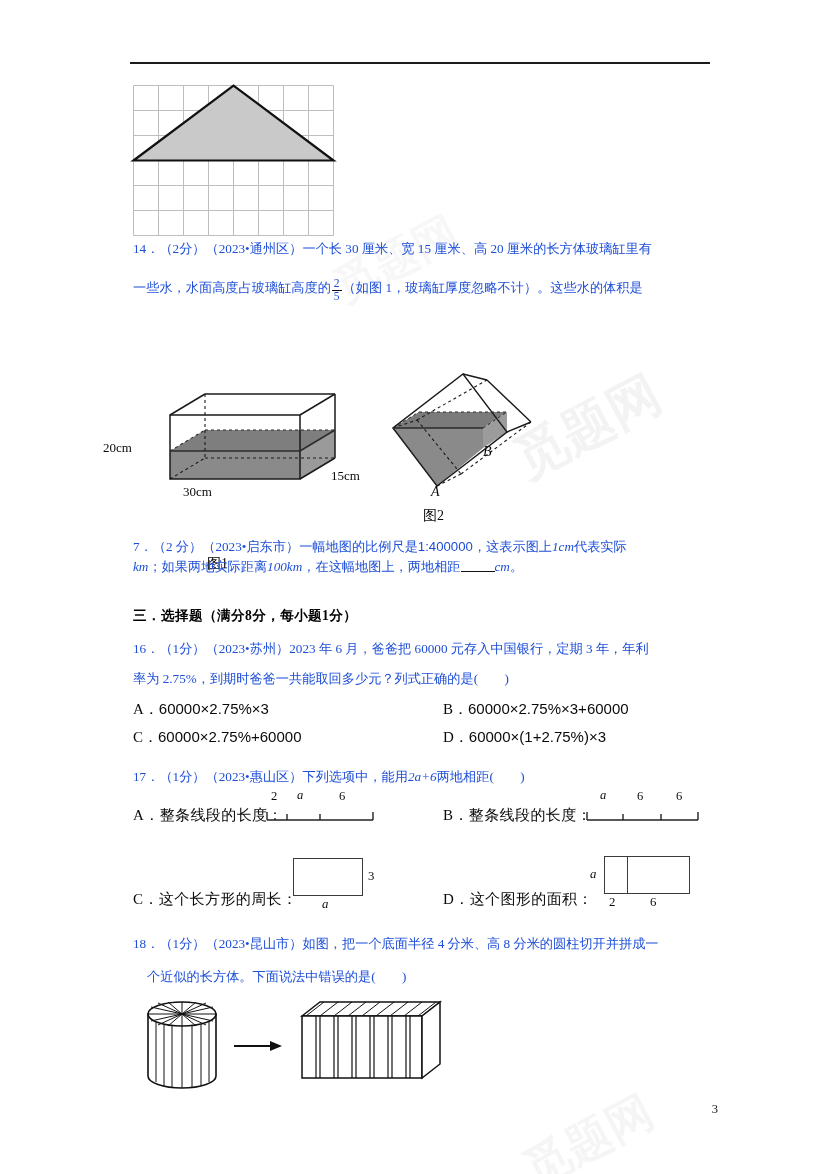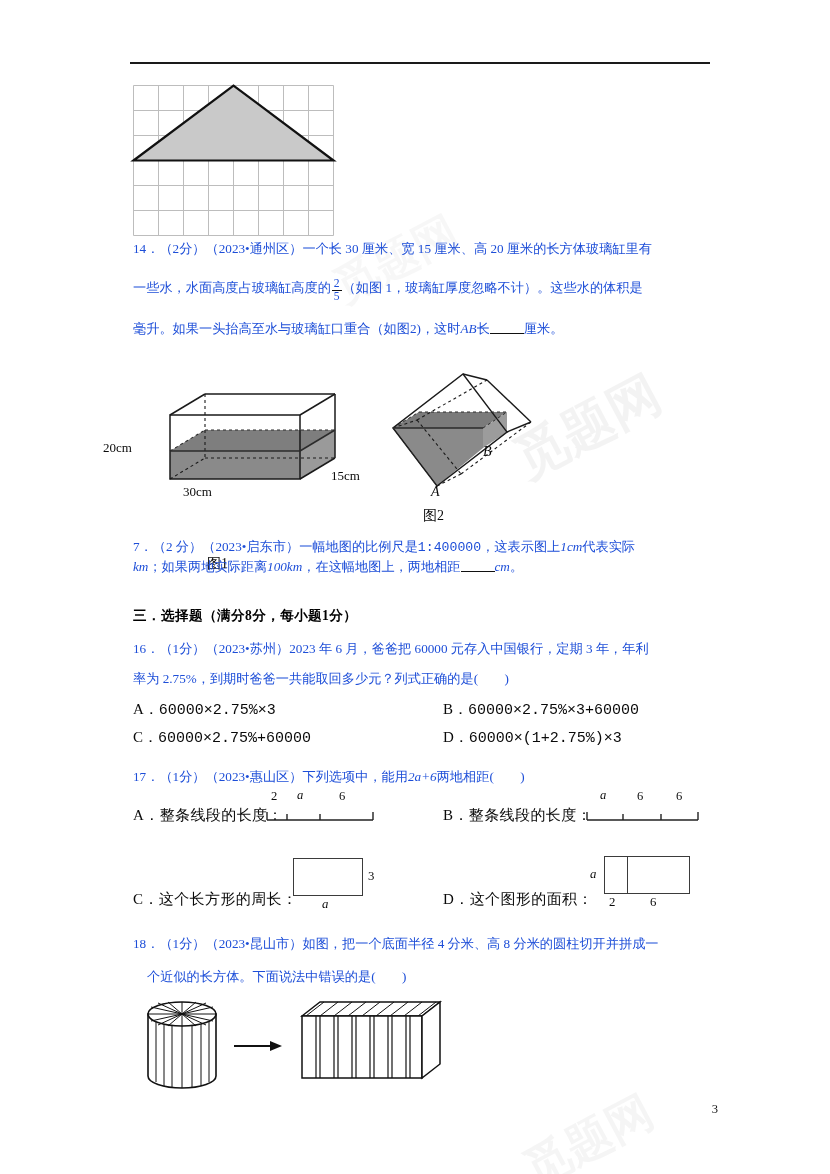--- a/index.html
+++ b/index.html
@@ -14,21 +14,21 @@
   #page {
     position: relative;
     width: 830px;
     height: 1174px;
     background: #ffffff;
     overflow: hidden;
   }
 
   
   .abs { position: absolute; }
-  .serif { font-family: Liberation Mono, monospace; }
+  .serif { font-family: Liberation Sans, sans-serif; }
   .cn {
     font-family: "Liberation Serif", "DejaVu Serif", serif;
     letter-spacing: 0.4px;
   }
   .math-i { font-style: italic; font-family: "Liberation Serif","DejaVu Serif",serif; }
 
   
   .header-rule {
     position: absolute;
     left: 130px;
@@ -184,23 +184,20 @@
       <polygon points="0.5,75.5 100.5,0.5 200.5,75.5" fill="#c9c9c9" stroke="#111111" stroke-width="2.2"></polygon>
     </svg>
   </div>
 
   <div class="qline cnfont" style="left:133px; top:240px;">14．（2分）（2023•通州区）一个长 30 厘米、宽 15 厘米、高 20 厘米的长方体玻璃缸里有</div>
 
   <div class="qline cnfont" style="left:133px; top:278px;">
     <span>一些水，水面高度占玻璃缸高度的</span><span class="frac"><span class="num">2</span><span class="den">5</span></span><span>（如图 1，玻璃缸厚度忽略不计）。这些水的体积是</span>
   </div>
 
-  <div class="qline cnfont" style="left:133px; top:320px;">
-    <span>毫升。如果一头抬高至水与玻璃缸口重合（如图2)，这时</span><span class="math-i">AB</span><span>长</span><span class="blank-underline"></span><span>厘米。</span>
-  </div>
 
   <div class="abs" style="left:135px; top:372px;">
     <svg width="250" height="130" viewBox="0 0 250 130">
 
       <polygon points="35,79 165,79 165,107 35,107" fill="#8a8a8a" stroke="none"></polygon>
 
       <polygon points="35,79 165,79 200,58 70,58" fill="#7e7e7e" stroke="none"></polygon>
 
       <polygon points="165,79 200,58 200,86 165,107" fill="#9a9a9a" stroke="none"></polygon>
 

